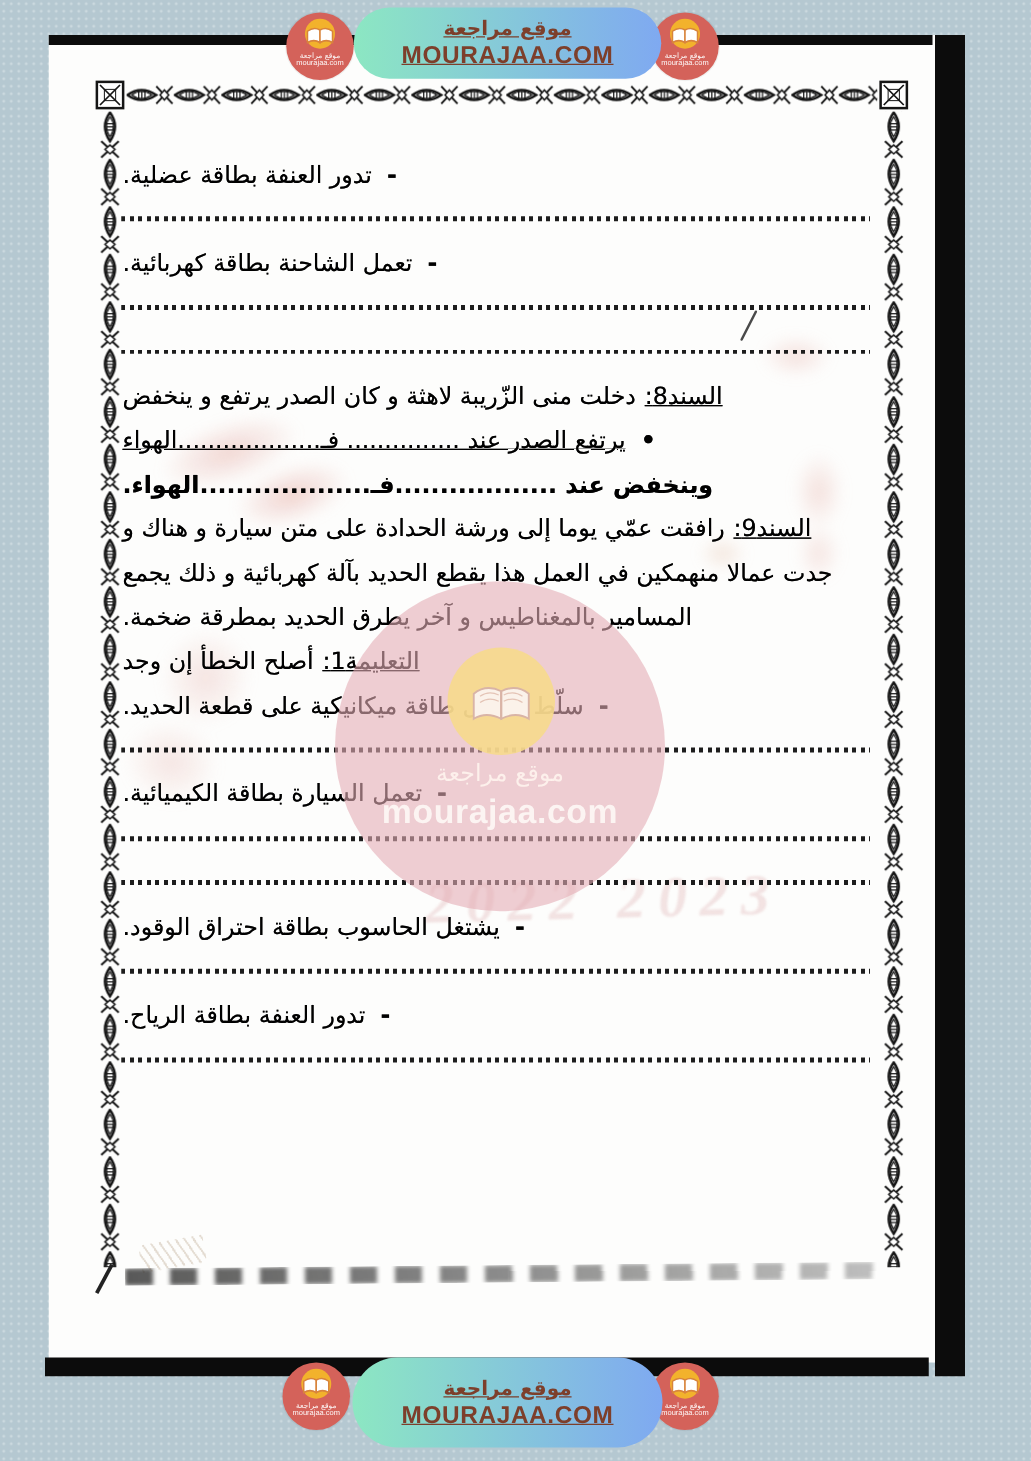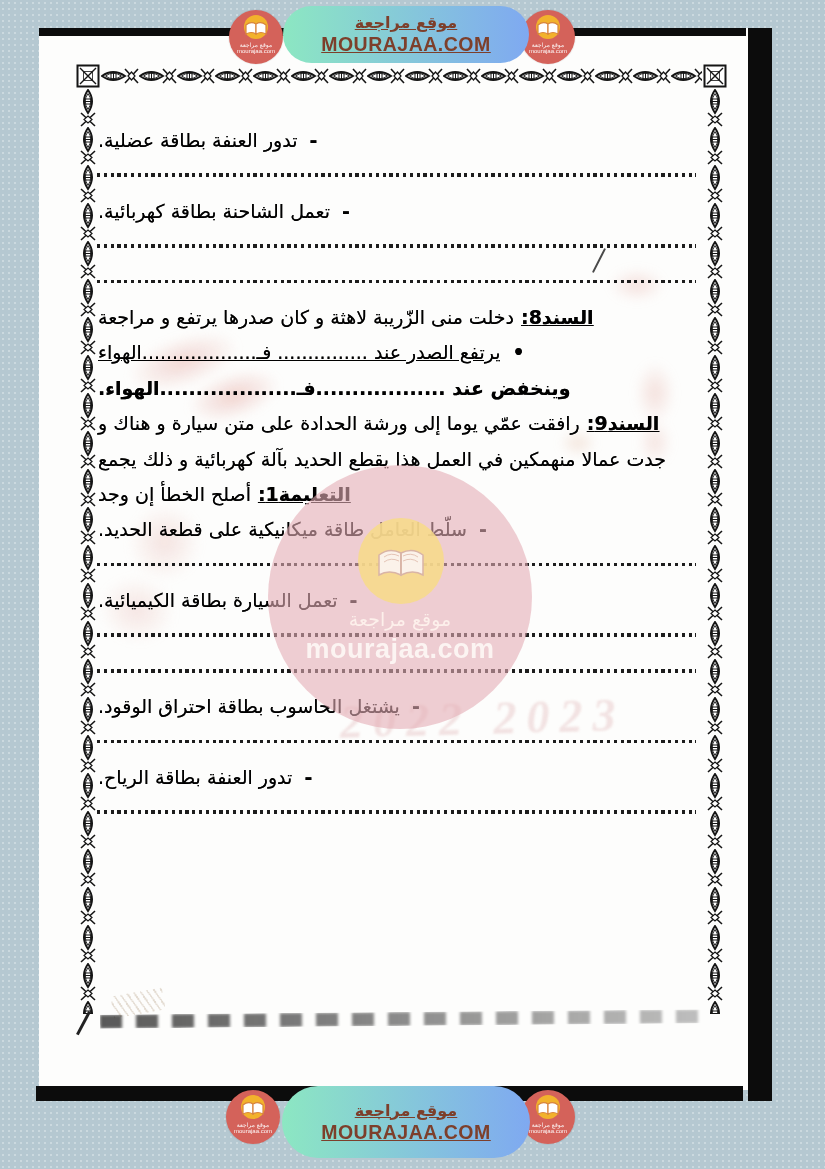--- a/index.html
+++ b/index.html
@@ -37,21 +37,21 @@
     position:absolute;left:98px;top:88px;width:596px;z-index:2;
     direction:rtl;text-align:left;color:#000000;font-size:19px;
     text-shadow:0 0 .4px rgba(40,40,40,.85);
     margin-top:39px;
   }
   .line{height:35.4px;line-height:26px;white-space:nowrap;position:relative;}
   .line .dash{display:inline-block;margin-left:12px;font-weight:bold;}
   .bullet{padding-right:28px;}
   .fill-bullet{padding-right:46px;text-decoration:underline;}
   .fill{padding-right:64px;font-weight:bold;}
-  .heading .label{font-weight:bold;text-decoration:underline;margin-left:7px;}
+  .heading .label{font-weight:normal;text-decoration:underline;margin-left:7px;}
   .dots::before{
     content:"";position:absolute;right:-2px;left:-1px;top:11px;height:3.8px;
     background:repeating-linear-gradient(90deg,#1d1d1d 0 3.2px, rgba(0,0,0,0) 3.2px 6.8px);
   }
   
   .wm-circle{position:absolute;left:268px;top:465px;width:264px;height:264px;border-radius:50%;
     background:rgba(228,174,182,.60);z-index:5;}
   .wm-badge{position:absolute;left:358px;top:518px;width:86px;height:86px;border-radius:50%;
     background:rgba(247,219,138,.88);z-index:6;display:flex;align-items:center;justify-content:center;}
   .wm-title{position:absolute;left:300px;top:608px;width:200px;text-align:center;z-index:6;
@@ -181,25 +181,26 @@
 <div class="pen-slash"></div>
 <div class="scribble"></div>
 <div class="wm-ghost-years">2022 2023</div>
 
 <div class="content">
     <div class="line bullet"><span class="dash">-</span><span class="txt">تدور العنفة بطاقة عضلية.</span></div>
     <div class="line dots"></div>
     <div class="line bullet"><span class="dash">-</span><span class="txt">تعمل الشاحنة بطاقة كهربائية.</span></div>
     <div class="line dots"></div>
     <div class="line dots"></div>
-    <div class="line heading"><span class="label">السند8:</span><span class="txt">دخلت منى الزّريبة لاهثة و كان صدرها يرتفع و مراجعة</span></div>
+    <div class="line heading"><span class="label">السند8:</span><span class="txt">دخلت منى الزّريبة لاهثة و كان الصدر يرتفع و ينخفض</span></div>
     <div class="line fill-bullet"><span class="dash">•</span><span class="txt">يرتفع الصدر عند ............... فـ...................الهواء</span></div>
     <div class="line fill"><span class="txt">وينخفض عند ..................فـ...................الهواء.</span></div>
     <div class="line heading"><span class="label">السند9:</span><span class="txt">رافقت عمّي يوما إلى ورشة الحدادة على متن سيارة و هناك و</span></div>
     <div class="line para"><span class="txt">جدت عمالا منهمكين في العمل هذا يقطع الحديد بآلة كهربائية و ذلك يجمع</span></div>
+    <div class="line para"><span class="txt">المسامير بالمغناطيس و آخر يطرق الحديد بمطرقة ضخمة.</span></div>
     <div class="line heading"><span class="label">التعليمة1:</span><span class="txt">أصلح الخطأ إن وجد</span></div>
     <div class="line bullet"><span class="dash">-</span><span class="txt">سلّط العامل طاقة ميكانيكية على قطعة الحديد.</span></div>
     <div class="line dots"></div>
     <div class="line bullet"><span class="dash">-</span><span class="txt">تعمل السيارة بطاقة الكيميائية.</span></div>
     <div class="line dots"></div>
     <div class="line dots"></div>
     <div class="line bullet"><span class="dash">-</span><span class="txt">يشتغل الحاسوب بطاقة احتراق الوقود.</span></div>
     <div class="line dots"></div>
     <div class="line bullet"><span class="dash">-</span><span class="txt">تدور العنفة بطاقة الرياح.</span></div>
     <div class="line dots"></div>

